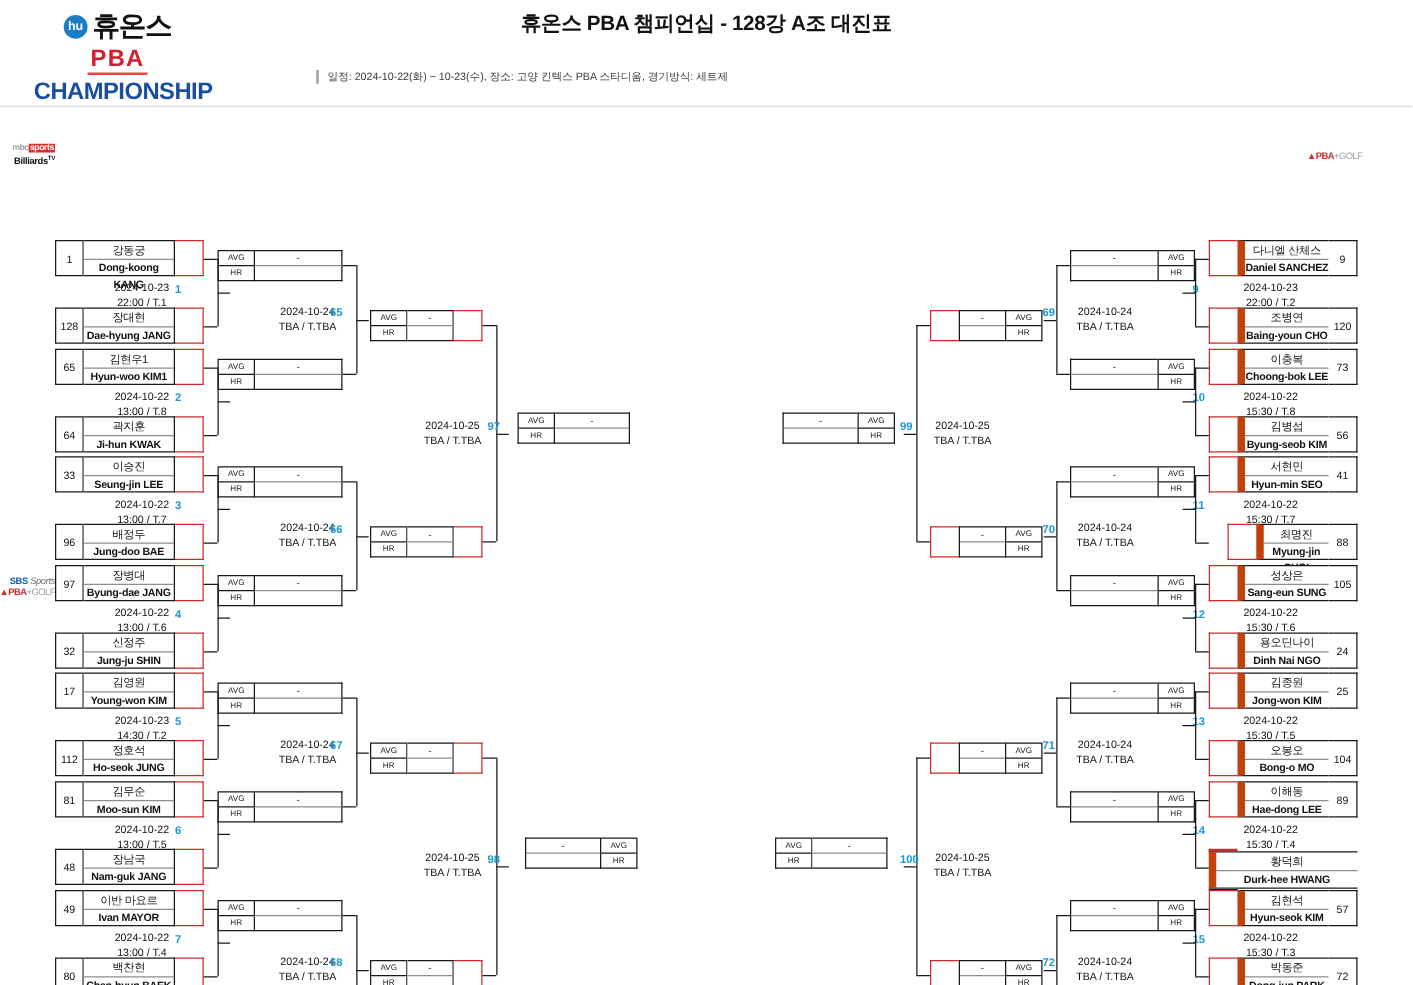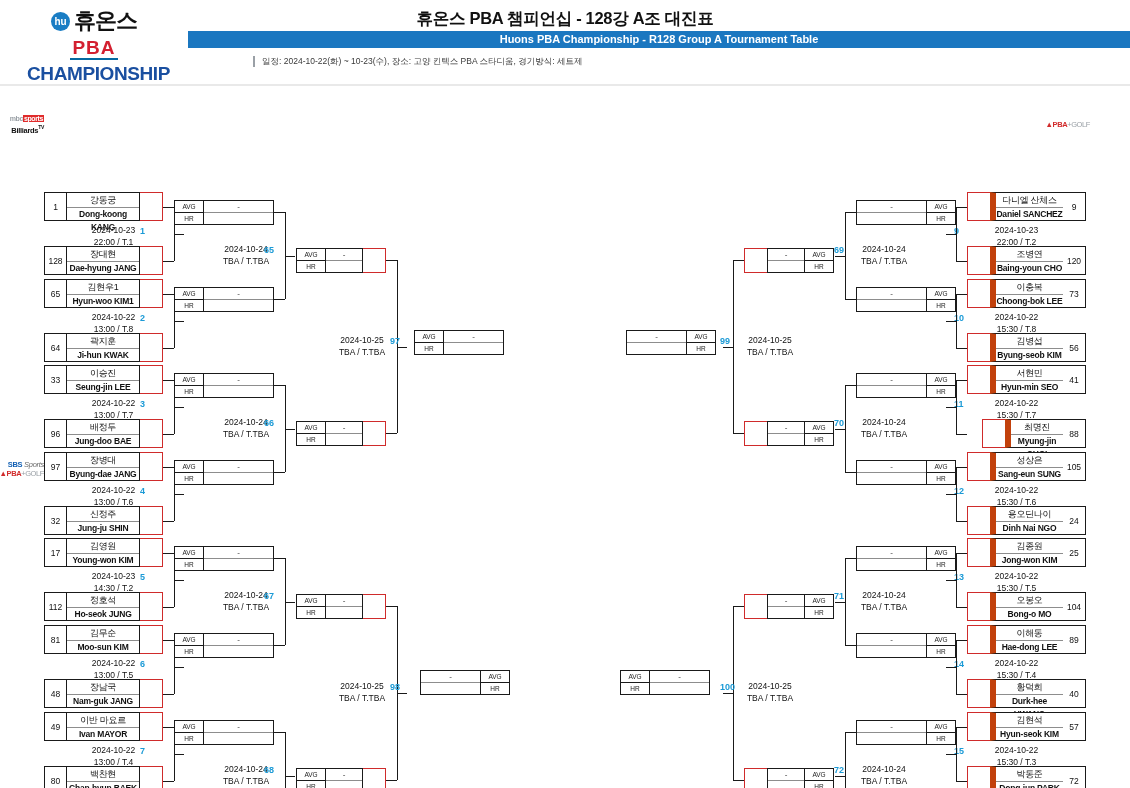--- a/index.html
+++ b/index.html
@@ -9,21 +9,21 @@
     color:#111;
   }
   
   #header{position:absolute;left:0;top:0;width:1130px;height:86px;}
   #logo-block{position:absolute;left:18px;top:6px;width:152px;text-align:center;}
   .logo-row1{display:flex;align-items:center;justify-content:center;gap:4px;}
   .hu-mark{width:19px;height:19px;border-radius:50%;background:#1a7dc4;color:#fff;
      font-size:10px;font-weight:bold;display:flex;align-items:center;justify-content:center;}
   .huons-ko{font-size:22px;font-weight:bold;letter-spacing:-1px;color:#111;}
   .pba-word{font-size:19px;font-weight:bold;color:#d32030;letter-spacing:1px;
-     border-bottom:2px solid #0369a1;display:inline-block;padding:0 2px;line-height:20px;margin-top:2px;}
+     border-bottom:2px solid #ef4444;display:inline-block;padding:0 2px;line-height:20px;margin-top:2px;}
   .champ-word{font-size:19px;font-weight:bold;color:#1a4fa0;letter-spacing:-0.4px;margin-top:3px;text-align:right;}
 
   #title-ko{position:absolute;left:0;top:8px;width:1130px;text-align:center;
      font-size:16.5px;font-weight:bold;letter-spacing:-0.3px;}
   #title-band{position:absolute;left:188px;top:31px;width:942px;height:17px;
      background:#1b77c0;}
   #title-en{position:absolute;left:0;top:0;width:942px;height:17px;line-height:17px;
      text-align:center;color:#fff;font-size:11px;font-weight:bold;}
   .meta{position:absolute;top:56px;font-size:8.5px;color:#3a3a3a;
      padding-left:7px;border-left:2px solid #9aa0a6;line-height:11px;}
@@ -92,23 +92,20 @@
     <div class="logo-row1">
       <span class="hu-mark">hu</span>
       <span class="huons-ko">휴온스</span>
     </div>
     <div><span class="pba-word">PBA</span></div>
     <div class="champ-word">CHAMPIONSHIP</div>
   </div>
 
   <div id="title-ko">휴온스 PBA 챔피언십 - 128강 A조 대진표</div>
 
-  <div id="title-band">
-    <div id="title-en">Huons PBA Championship - R128 Group A Tournament Table</div>
-  </div>
 
   <div class="meta" id="meta-ko">일정: 2024-10-22(화) ~ 10-23(수), 장소: 고양 킨텍스 PBA 스타디움, 경기방식: 세트제</div>
   <div id="head-rule"></div>
 </div>
 
 <div id="bracket">
     <div class="pcard" style="left: 44px; top: 106px;">
       <div class="seed">1</div>
       <div class="names">
         <div class="nm-ko">강동궁</div>
@@ -596,21 +593,21 @@
     <div class="ln-v" style="left: 956px; top: 466.5px; height: 54px;"></div>
     <div class="ln-h" style="left: 946px; top: 493.5px; width: 10px;"></div>
     <div class="pcard right" style="left: 967px; top: 539px;">
       <div class="scorebox"></div>
       <div class="names">
         <div class="nm-ko">이해동</div>
         <div class="nm-en">Hae-dong LEE</div>
       </div>
       <div class="seed">89</div>
     </div>
-    <div class="pcard right" style="left: 967px; top: 593px;">
+    <div class="pcard right" style="left: 967px; top: 593px; flex-direction: column;">
       <div class="scorebox"></div>
       <div class="names">
         <div class="nm-ko">황덕희</div>
         <div class="nm-en">Durk-hee HWANG</div>
       </div>
       <div class="seed">40</div>
     </div>
     <div class="minfo" style="left: 957px; top: 571px; width: 119px;">
       <div class="ln">2024-10-22</div>
       <div class="ln">15:30 / T.4</div>

